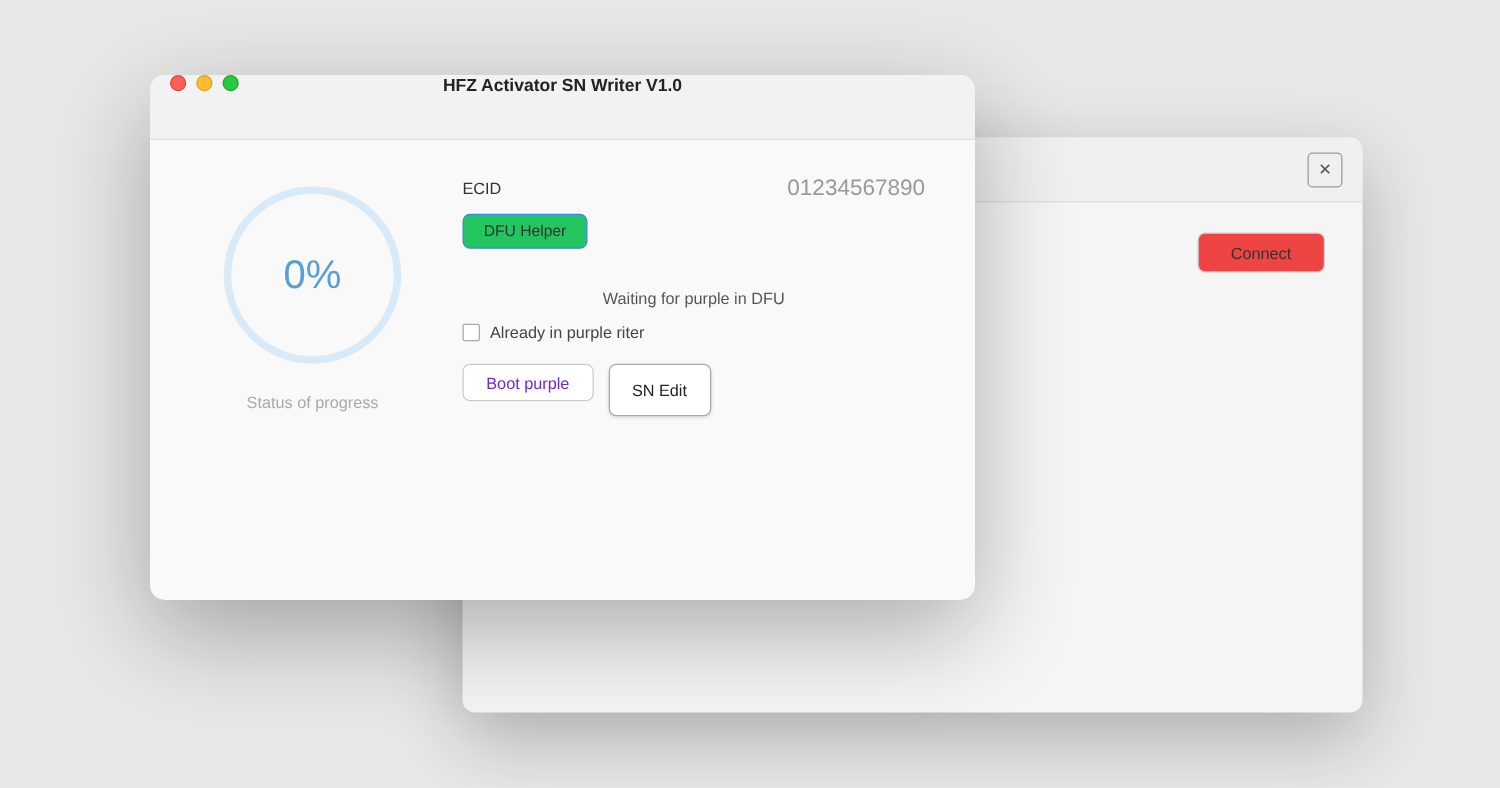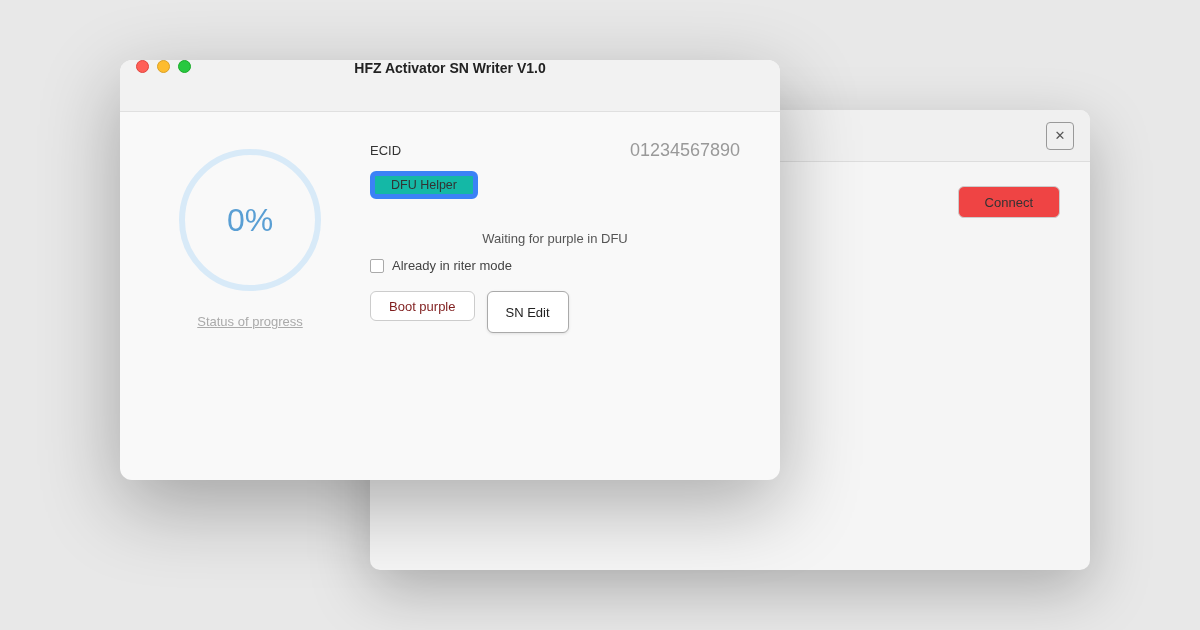--- a/index.html
+++ b/index.html
@@ -220,21 +220,20 @@
       left: 50%;
       transform: translate(-50%, -50%);
       font-size: 32px;
       font-weight: 300;
       color: #5a9fd4;
     }
 
     .status-text {
       font-size: 13px;
       color: #aaa;
-      text-decoration: underline;
     }
 
     
     .info-panel {
       flex: 1;
     }
 
     .info-row {
       display: flex;
       justify-content: space-between;
@@ -248,23 +247,23 @@
     }
 
     .info-value {
       font-size: 18px;
       color: #999;
     }
 
     .dfu-helper-btn {
       height: 28px;
       padding: 0 16px;
-      border: 5px solid #3b82f6;
-      border-radius: 6px;
-      background: #14b8a6;
+      border: 1px solid #3b82f6;
+      border-radius: 6px;
+      background: #22c55e;
       font-size: 12.5px;
       cursor: pointer;
       color: #333;
       margin-bottom: 16px;
     }
 
     .waiting-text {
       font-size: 13px;
       color: #555;
       margin-bottom: 12px;
@@ -299,21 +298,21 @@
     }
 
     .btn-boot-purple {
       height: 30px;
       padding: 0 18px;
       border: 1px solid #ccc;
       border-radius: 6px;
       background: white;
       font-size: 13px;
       cursor: pointer;
-      color: #7f1d1d;
+      color: #6d28d9;
     }
 
     .btn-sn-edit {
       height: 42px;
       padding: 0 18px;
       border: 1px solid #aaa;
       border-radius: 6px;
       background: white;
       font-size: 13px;
       font-weight: 500;
@@ -379,21 +378,21 @@
       <div class="info-row">
         <span class="info-label">ECID</span>
         <span class="info-value">01234567890</span>
       </div>
       <div style="margin-bottom:16px;">
         <button class="dfu-helper-btn">DFU Helper</button>
       </div>
       <div class="waiting-text">Waiting for purple in DFU</div>
       <div class="checkbox-row">
         <input type="checkbox" class="checkbox-input" style="">
-        <label class="checkbox-label">Already in riter mode</label>
+        <label class="checkbox-label">Already in purple riter</label>
       </div>
       <div class="action-buttons">
         <button class="btn-boot-purple">Boot purple</button>
         <button class="btn-sn-edit">SN Edit</button>
       </div>
     </div>
   </div>
 </div>
 
 </body></html>

